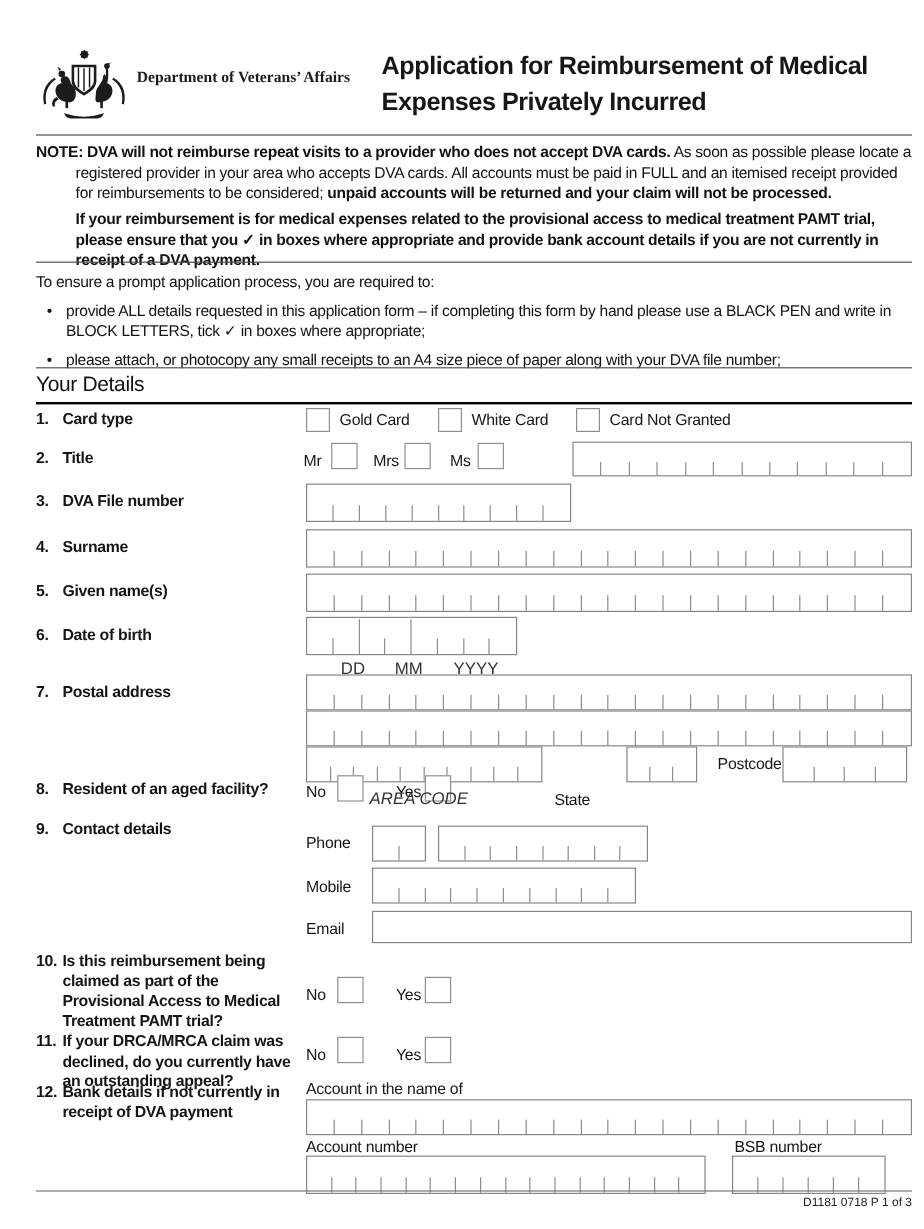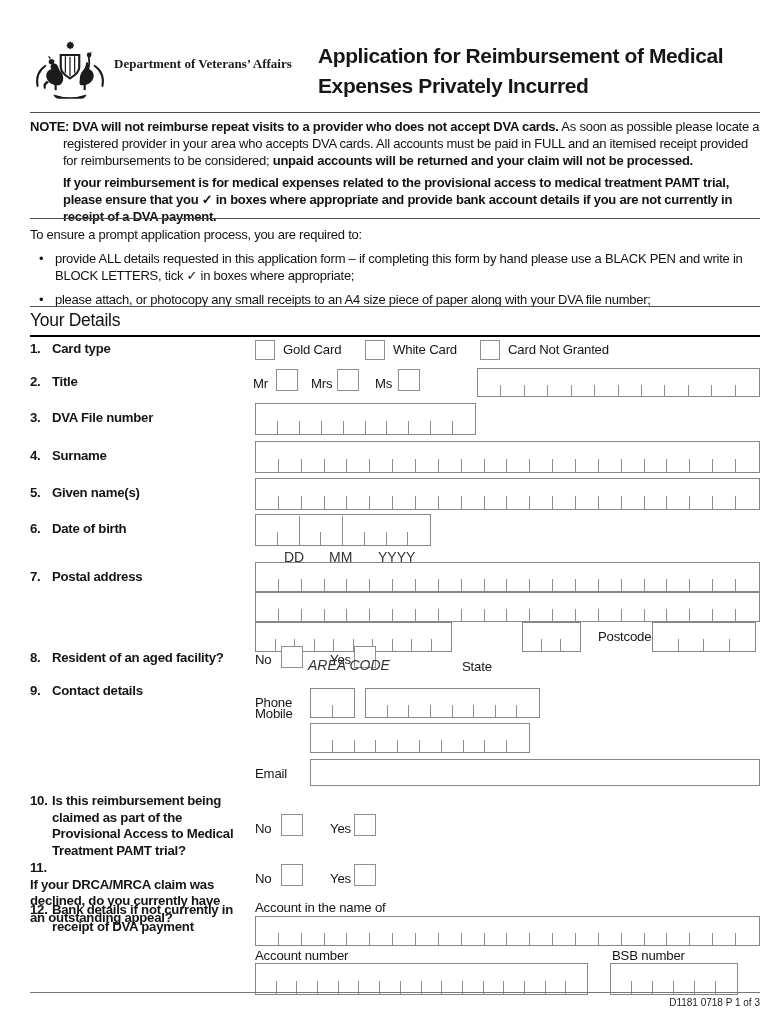--- a/index.html
+++ b/index.html
@@ -327,21 +327,21 @@
   <div class="comb" style="left:365px;top:688px;width:175px;height:30px;">
       <div class="cell"></div>
       <div class="cell"></div>
       <div class="cell"></div>
       <div class="cell"></div>
       <div class="cell"></div>
       <div class="cell"></div>
       <div class="cell"></div>
       <div class="cell"></div>
     </div>
-  <span class="plain-label" style="left:255px;top:706px;text-align:center;">Mobile</span>
+  <span class="plain-label" style="left:255px;top:731px;text-align:center;">Mobile</span>
   <div class="comb" style="left:310px;top:723px;width:220px;height:30px;">
       <div class="cell"></div>
       <div class="cell"></div>
       <div class="cell"></div>
       <div class="cell"></div>
       <div class="cell"></div>
       <div class="cell"></div>
       <div class="cell"></div>
       <div class="cell"></div>
       <div class="cell"></div>
@@ -352,21 +352,21 @@
 
   <div class="q-label" style="top:793px;">
     <span class="q-num">10.</span>
     <span class="q-text">Is this reimbursement being claimed as part of the Provisional Access to Medical Treatment PAMT trial?</span>
   </div>
   <span class="plain-label" style="left:255px;top:821px;">No</span>
   <span class="checkbox" style="left:281px;top:814px;"></span>
   <span class="plain-label" style="left:330px;top:821px;">Yes</span>
   <span class="checkbox" style="left:354px;top:814px;"></span>
 
-  <div class="q-label" style="top:860px;flex-direction:column;">
+  <div class="q-label" style="top:860px;">
     <span class="q-num">11.</span>
     <span class="q-text">If your DRCA/MRCA claim was declined, do you currently have an outstanding appeal?</span>
   </div>
   <span class="plain-label" style="left:255px;top:871px;">No</span>
   <span class="checkbox" style="left:281px;top:864px;"></span>
   <span class="plain-label" style="left:330px;top:871px;">Yes</span>
   <span class="checkbox" style="left:354px;top:864px;"></span>
 
   <div class="q-label" style="top:902px;">
     <span class="q-num">12.</span>

